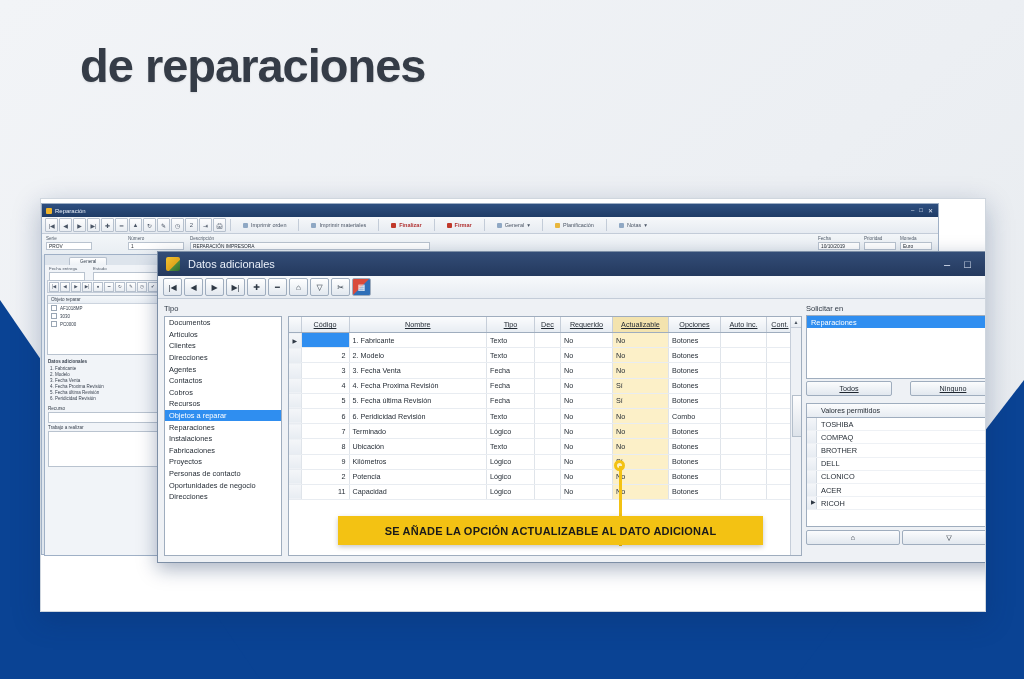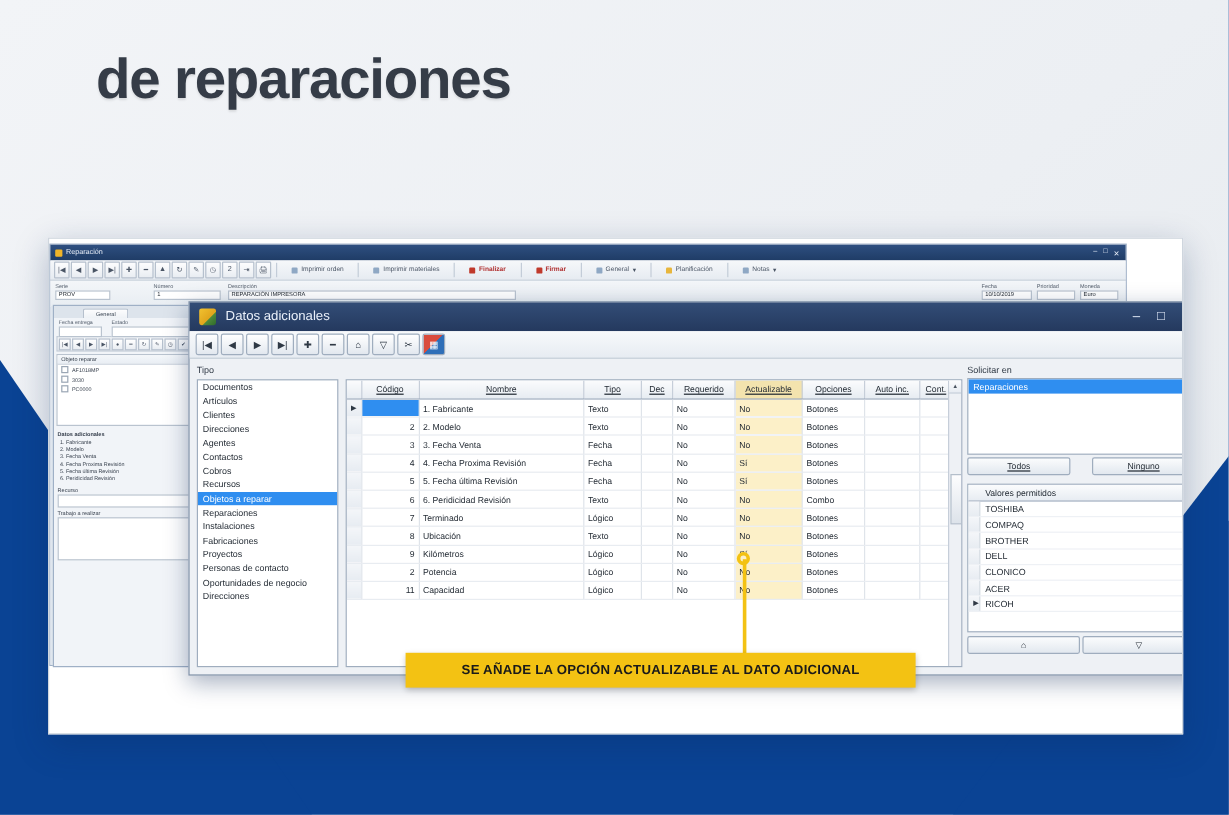--- a/index.html
+++ b/index.html
@@ -209,21 +209,21 @@
     font-size:7.2px;color:#1f2730;padding:2px 4px 2px 14px;display:flex;align-items:flex-start;
   }
   .val-row{font-size:7.4px;color:#1f2730;padding:1.6px 4px 1.6px 14px;border-bottom:1px solid #eef1f5;position:relative;}
   .val-row .mark{position:absolute;left:4px;top:1px;font-size:6px;color:#2f3945;}
   .val-row .gutter{position:absolute;left:0;top:0;bottom:0;width:9px;background:linear-gradient(180deg,#f4f6f9,#e7ecf2);border-right:1px solid #d3dae2;}
   .val-scroll{position:absolute;right:0;top:0;width:9px;bottom:0;background:#eef1f5;border-left:1px solid #c6ced9;}
   #valores-btns{display:flex;gap:2px;margin-top:3px;}
 
   
   #callout{
-    position:absolute;left:338px;top:544px;width:425px;height:29px;
+    position:absolute;left:338px;top:516px;width:425px;height:29px;
     background:#f3c213;display:flex;align-items:center;justify-content:center;
     box-shadow:0 2px 5px rgba(0,0,0,.22);
   }
   #callout span{
     font-size:11px;font-weight:bold;color:#1a1a1a;letter-spacing:.2px;white-space:nowrap;
   }
   #callout-line{
     position:absolute;left:619px;top:466px;width:3px;height:80px;background:#f3c213;
   }
   #callout-dot{

